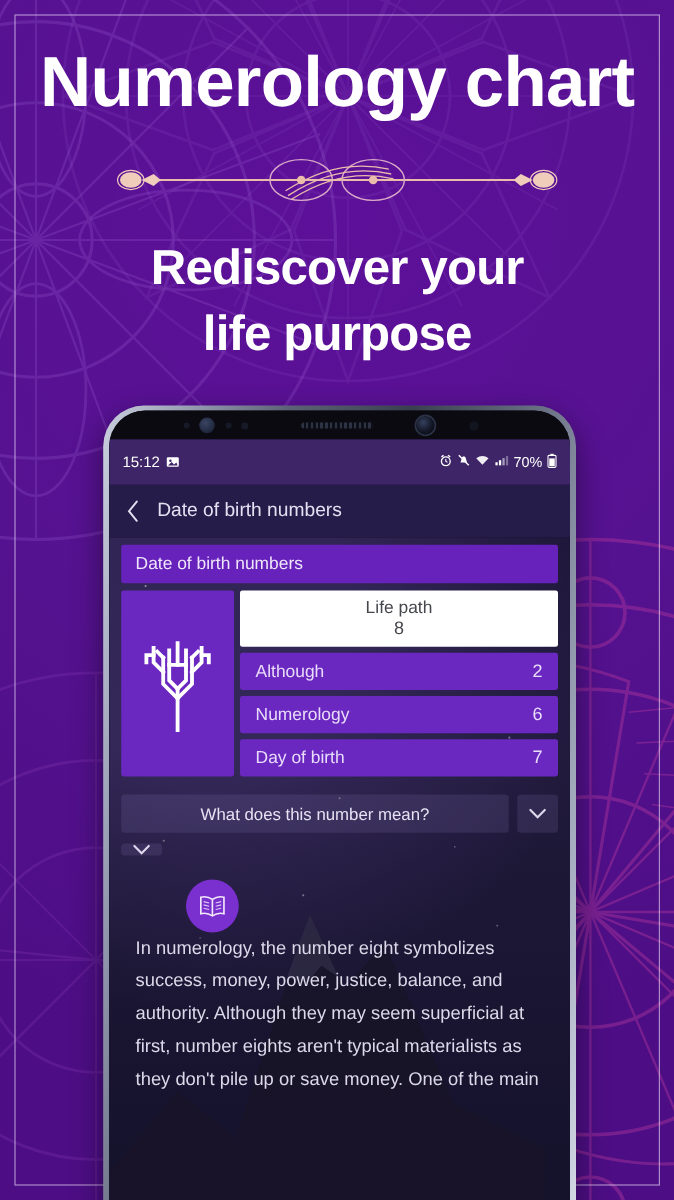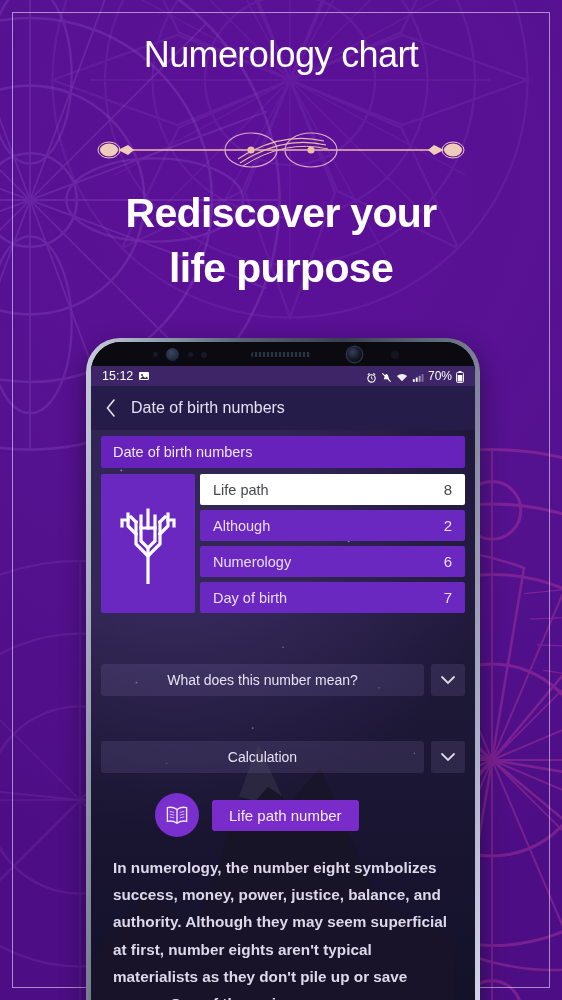--- a/index.html
+++ b/index.html
@@ -27,30 +27,30 @@
 
   .frame {
     position:absolute; left:12px; top:12px; right:12px; bottom:12px;
     border:1.3px solid rgba(233,215,245,.62);
     pointer-events:none;
   }
 
   .promo-title {
     position:absolute; top:34px; left:0; right:0;
     text-align:center;
-    font-size:36px; font-weight:normal; color:#ffffff;
+    font-size:59px; font-weight:bold; color:#ffffff;
     letter-spacing:-.6px;
   }
 
   .divider {
     position:absolute; top:125px; left:88px; width:386px; height:50px;
   }
 
   .promo-sub {
-    position:absolute; top:186px; left:0; right:0;
+    position:absolute; top:196px; left:0; right:0;
     text-align:center;
     font-size:41px; font-weight:bold; color:#ffffff;
     line-height:1.33; letter-spacing:-.7px;
   }
 
   
   #phone {
     position:absolute; left:86px; top:338px;
     width:394px; height:680px;
   }
@@ -81,26 +81,26 @@
     box-shadow:0 0 0 1.5px #2b3246;
   }
 
   
   .screen {
     position:absolute; top:24px; left:0; right:0; bottom:0;
     background:#15122b;
     overflow:hidden;
   }
   .statusbar {
-    height:20px; background:#3d2567;
+    height:38px; background:#3d2567;
     display:flex; align-items:center; justify-content:space-between;
     padding:0 11px; color:#fff; font-size:12.5px;
   }
   .sb-left { display:flex; align-items:center; gap:5px; }
-  .sb-right { display:flex; align-items:flex-end; gap:4px; font-size:12px; }
+  .sb-right { display:flex; align-items:flex-start; gap:4px; font-size:12px; }
 
   .appbar {
     height:44px; background:#251c4a;
     display:flex; align-items:center; gap:14px; padding:0 14px;
     color:#e4e0f2; font-size:16px;
   }
 
   .content { position:relative; height:calc(100% - 66px); background:#171433; }
   .nightbg {
     position:absolute; inset:0;
@@ -123,26 +123,26 @@
     width:94px; background:#6a28c0;
     display:flex; align-items:center; justify-content:center;
     border-radius:2px;
   }
   .rows { flex:1; display:flex; flex-direction:column; gap:5px; }
   .row {
     display:flex; align-items:center; justify-content:space-between;
     padding:7px 13px; border-radius:2px;
     background:#6a28c0; color:#e9dcfa; font-size:14.5px;
   }
-  .row.active { background:#ffffff; color:#45474d; }
+  .row.active { background:#ffffff; color:#45474d;flex-direction:column; }
   .row .val { font-size:15px; }
 
   .accordion { margin-top:15px; display:flex; flex-direction:column; gap:9px; }
   .acc {
-    display:flex; gap:7px; align-items:stretch;margin-top:36px;
+    display:flex; gap:7px; align-items:stretch;
   }
   .acc-label {
     flex:1; background:rgba(140,130,190,.16);
     border-radius:3px; color:#e7e3f4; font-size:14px;
     display:flex; align-items:center; justify-content:center;
     padding:8px 0;
   }
   .acc-btn {
     width:34px; background:rgba(140,130,190,.16); border-radius:3px;
     display:flex; align-items:center; justify-content:center;
@@ -155,22 +155,22 @@
   .book-circle {
     width:44px; height:44px; border-radius:50%; background:#7a2fcf;
     display:flex; align-items:center; justify-content:center; flex:0 0 auto;
   }
   .badge {
     background:#7a2ccb; color:#f2ecfb; font-size:15px;
     padding:7px 17px; border-radius:3px;
   }
 
   .body-text {
-    margin-top:17px; padding:0 12px;
-    color:#ddd9ea; font-size:15.3px; line-height:1.78;font-weight:bold;
+    padding:0 12px;
+    color:#ddd9ea; font-size:15.3px; line-height:1.78;
   }
 </style>
 </head>
 <body>
 
 <div id="promo">
 
   <svg class="mandala m-top" viewBox="0 0 200 200">
     <g fill="none" stroke="#8a4ec2" stroke-width=".9" opacity=".55">
       <circle cx="100" cy="100" r="95"></circle>
@@ -428,21 +428,20 @@
           <div class="accordion">
             <div class="acc">
               <div class="acc-label">What does this number mean?</div>
               <div class="acc-btn">
                 <svg width="16" height="10" viewBox="0 0 16 10">
                   <path d="M2 2 L8 8 L14 2" fill="none" stroke="#ddd8ee" stroke-width="1.8" stroke-linecap="round"></path>
                 </svg>
               </div>
             </div>
             <div class="acc">
-              <div class="acc-label">Calculation</div>
               <div class="acc-btn">
                 <svg width="16" height="10" viewBox="0 0 16 10">
                   <path d="M2 2 L8 8 L14 2" fill="none" stroke="#ddd8ee" stroke-width="1.8" stroke-linecap="round"></path>
                 </svg>
               </div>
             </div>
           </div>
 
           <div class="badge-row">
             <div class="book-circle">
@@ -450,21 +449,20 @@
                 <g stroke="#f1e8fb" stroke-width="1.5" fill="none">
                   <path d="M13 6 Q8 2.5 2.5 4 L2.5 19 Q8 17.5 13 21 Q18 17.5 23.5 19 L23.5 4 Q18 2.5 13 6 Z"></path>
                   <path d="M13 6 L13 21"></path>
                 </g>
                 <g stroke="#f1e8fb" stroke-width="1" opacity=".85">
                   <path d="M5 8 L10 9.2 M5 11 L10 12.2 M5 14 L10 15.2"></path>
                   <path d="M16 9.2 L21 8 M16 12.2 L21 11 M16 15.2 L21 14"></path>
                 </g>
               </svg>
             </div>
-            <div class="badge">Life path number</div>
           </div>
 
           <div class="body-text">In numerology, the number eight symbolizes success, money, power, justice, balance, and authority. Although they may seem superficial at first, number eights aren't typical materialists as they don't pile up or save money. One of the main</div>
 
         </div>
       </div>
     </div>
   </div>
 </div>
 

